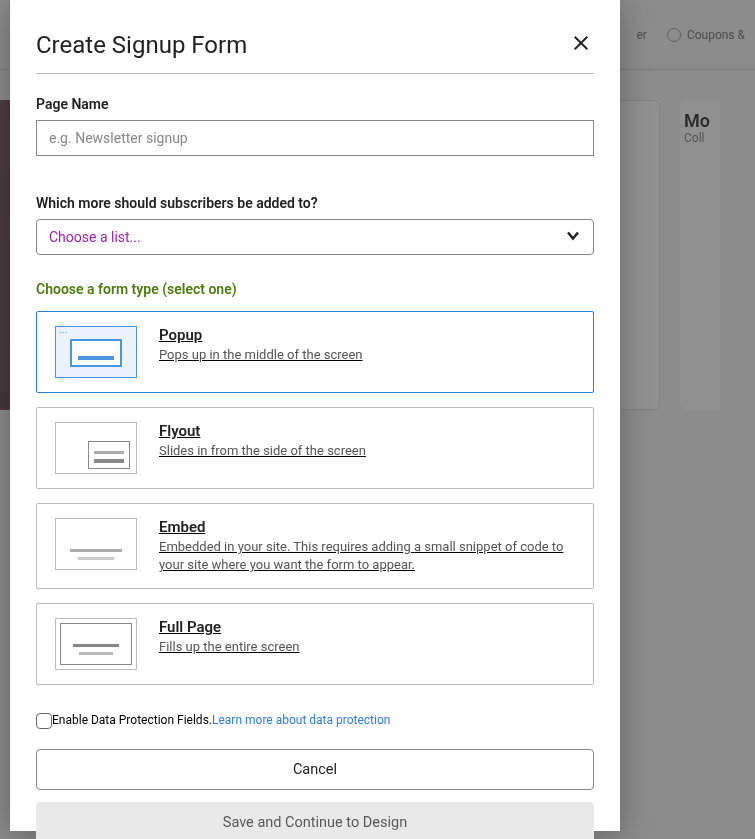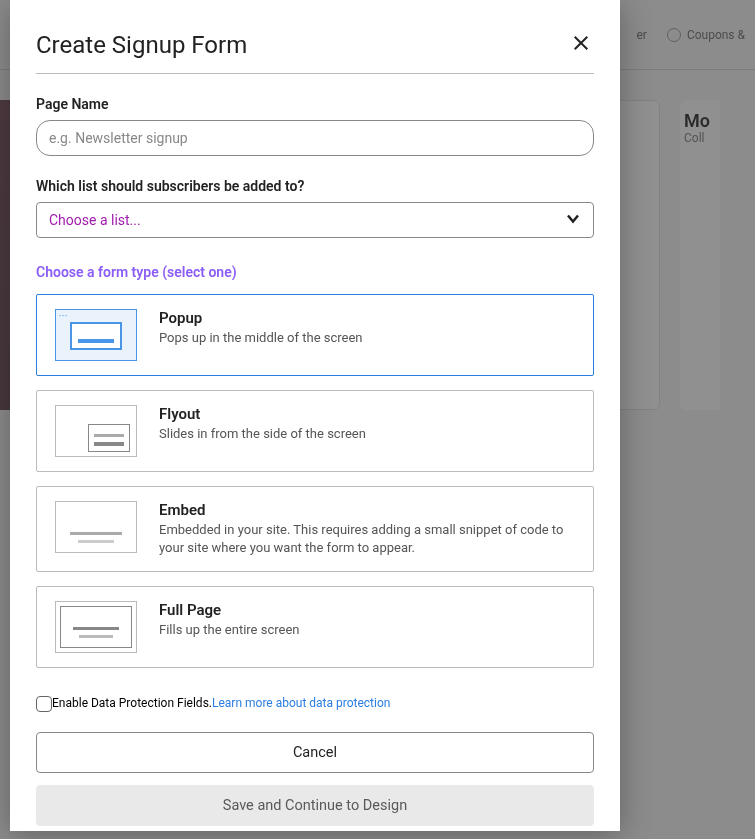--- a/index.html
+++ b/index.html
@@ -113,26 +113,26 @@
   .field-label {
     font-size: 14px;
     font-weight: 600;
     color: #222;
     margin-bottom: 8px;
     display: block;
   }
   .text-input {
     width: 100%;
     border: 1px solid #888;
-    border-radius: 14px;
+    border-radius: 0;
     padding: 9px 12px;
     font-size: 14px;
     font-family: inherit;
     color: #555;
-    margin-bottom: 22px;
+    margin-bottom: 39px;
   }
   .text-input::placeholder { color: #888; }
   .select-wrap {
     position: relative;
     margin-bottom: 26px;
   }
   .select {
     width: 100%;
     border: 1px solid #888;
     border-radius: 4px;
@@ -148,32 +148,33 @@
     position: absolute;
     right: 14px;
     top: 50%;
     transform: translateY(-50%);
     pointer-events: none;
   }
   .select-caret svg { width: 14px; height: 14px; stroke: #222; stroke-width: 2.5; fill: none; }
   .section-label {
     font-size: 14px;
     font-weight: 600;
-    color: #8b5cf6;
+    color: #4d7c0f;
     margin-bottom: 14px;
   }
   .type-option {
     border: 1px solid #bbb;
     border-radius: 2px;
     padding: 14px 18px;
     display: flex;
     gap: 22px;
     margin-bottom: 14px;
     cursor: pointer;
     align-items: flex-start;
+    text-decoration: underline;
   }
   .type-option.selected {
     border: 1.5px solid #2a7de1;
   }
   .type-thumb {
     width: 82px;
     height: 52px;
     flex-shrink: 0;
     border: 1px solid #bbb;
     background: #fff;
@@ -312,21 +313,21 @@
       <svg viewBox="0 0 20 20">
           <line x1="3" y1="3" x2="17" y2="17"></line>
           <line x1="17" y1="3" x2="3" y2="17"></line>
         </svg>
     </button>
   </div>
 
   <label class="field-label">Page Name</label>
   <input class="text-input" type="text" placeholder="e.g. Newsletter signup" style="">
 
-  <label class="field-label">Which list should subscribers be added to?</label>
+  <label class="field-label">Which more should subscribers be added to?</label>
   <div class="select-wrap">
     <select class="select">
       <option>Choose a list...</option>
     </select>
     <span class="select-caret">
       <svg viewBox="0 0 14 14">
           <polyline points="2,4 7,10 12,4"></polyline>
         </svg>
     </span>
   </div>

